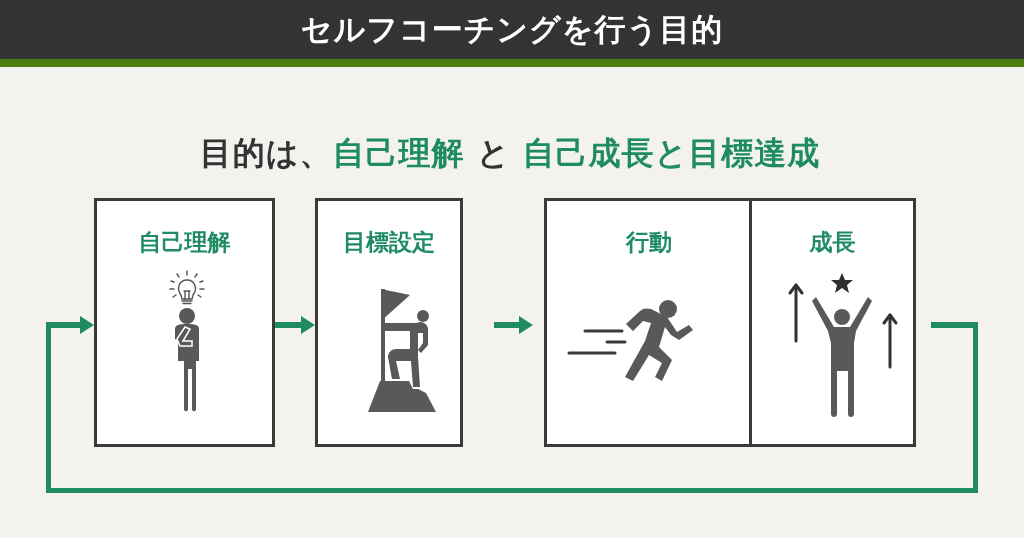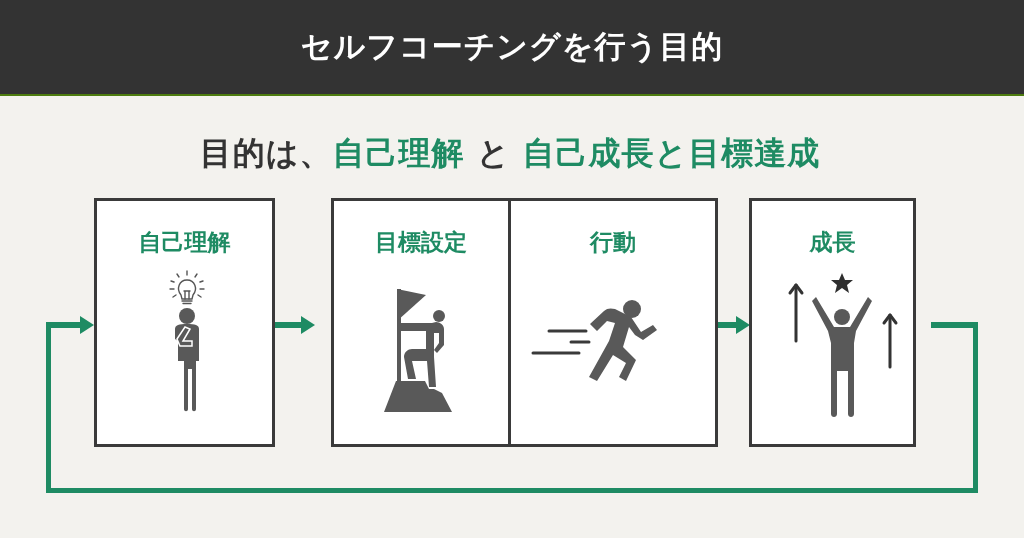--- a/index.html
+++ b/index.html
@@ -1,17 +1,17 @@
 <!DOCTYPE html>
 <html><head>
 <meta charset="utf-8">
 <style>
   * { margin:0; padding:0; box-sizing:border-box; }
   html, body { width:1024px; height:538px; overflow:hidden; background:#f3f2ee; font-family:"DejaVu Sans", sans-serif; }
-  .header { position:absolute; left:0; top:0; width:1024px; height:96px; background:#333333; border-bottom:2px solid #4d7c0f; display:flex; align-items:center; justify-content:center; }
+  .header { position:absolute; left:0; top:0; width:1024px; height:67px; background:#333333; border-bottom:8px solid #4d7c0f; display:flex; align-items:center; justify-content:center; }
   .header h1 { color:#ffffff; font-size:31px; font-weight:bold; letter-spacing:1px; }
   .subtitle { position:absolute; left:0; top:132px; width:1020px; text-align:center; font-size:32px; font-weight:bold; color:#333333; letter-spacing:1px; }
   .subtitle .g { color:#1e8b63; }
   .box { position:absolute; top:198px; height:249px; background:#ffffff; border:3px solid #3a3a3a; }
   .box .label { position:absolute; top:26px; left:0; width:100%; text-align:center; font-size:23px; font-weight:bold; color:#1e8b63; }
   .box svg { position:absolute; }
   .flow { position:absolute; left:0; top:0; }
 </style>
 </head>
 <body>
@@ -60,34 +60,34 @@
       <path d="M28 30 V22 M32 30 V22 M27 22 H33"></path>
     </g>
     <g fill="#595959">
       <circle cx="30" cy="47" r="8"></circle>
       <path d="M18 60 C18 56 22 55 30 55 C38 55 42 56 42 60 V92 H39 V140 C39 143 35 143 35 140 V100 H31 V140 C31 143 27 143 27 140 V92 H21 V72 L18 70 Z"></path>
       <path d="M20 70 L28 58 L33 60 L26 72 L35 72 V77 H23 Z" fill="#595959" stroke="#fff" stroke-width="1.5"></path>
     </g>
   </svg>
 </div>
 
-<div class="box" style="left:331px;width:180px;">
+<div class="box" style="left:315px;width:148px;">
   <div class="label">目標設定</div>
   <svg style="left:48px;top:86px;" width="84" height="130" viewBox="0 0 84 130">
     <g fill="#595959">
       <rect x="15" y="2" width="4" height="92"></rect>
       <polygon points="15,2 44,8 15,34"></polygon>
       <circle cx="57" cy="29" r="6"></circle>
       <path d="M19 36 H50 L54 35 C58 35 62 38 62 42 L62 58 L55 66 L52 63 L57 56 V46 L52 46 V70 L54 100 H47 L45 74 L38 74 H30 L34 92 H26 L22 70 C22 65 26 62 30 62 H44 V44 H19 Z"></path>
       <polygon points="14,94 43,94 47,102 52,102 60,106 70,125 2,125"></polygon>
     </g>
   </svg>
 </div>
 
-<div class="box" style="left:508px;width:210px;">
+<div class="box" style="left:544px;width:210px;">
   <div class="label">行動</div>
   <svg style="left:20px;top:96px;" width="140" height="90" viewBox="0 0 140 90">
     <g stroke="#3a3a3a" stroke-width="3" stroke-linecap="round">
       <line x1="18" y1="34" x2="55" y2="34"></line>
       <line x1="40" y1="45" x2="58" y2="45"></line>
       <line x1="2" y1="56" x2="48" y2="56"></line>
     </g>
     <g fill="#595959">
       <circle cx="101" cy="12" r="9"></circle>
       <path d="M59 27 L73 14 C76 11 80 11 84 12 L100 20 L110 35 L122 28 L126 33 L112 43 L104 38 L98 30 L92 50 L105 63 L95 84 L88 80 L95 66 L82 58 L66 84 L58 80 L78 44 L84 26 L76 24 L66 34 Z"></path>

